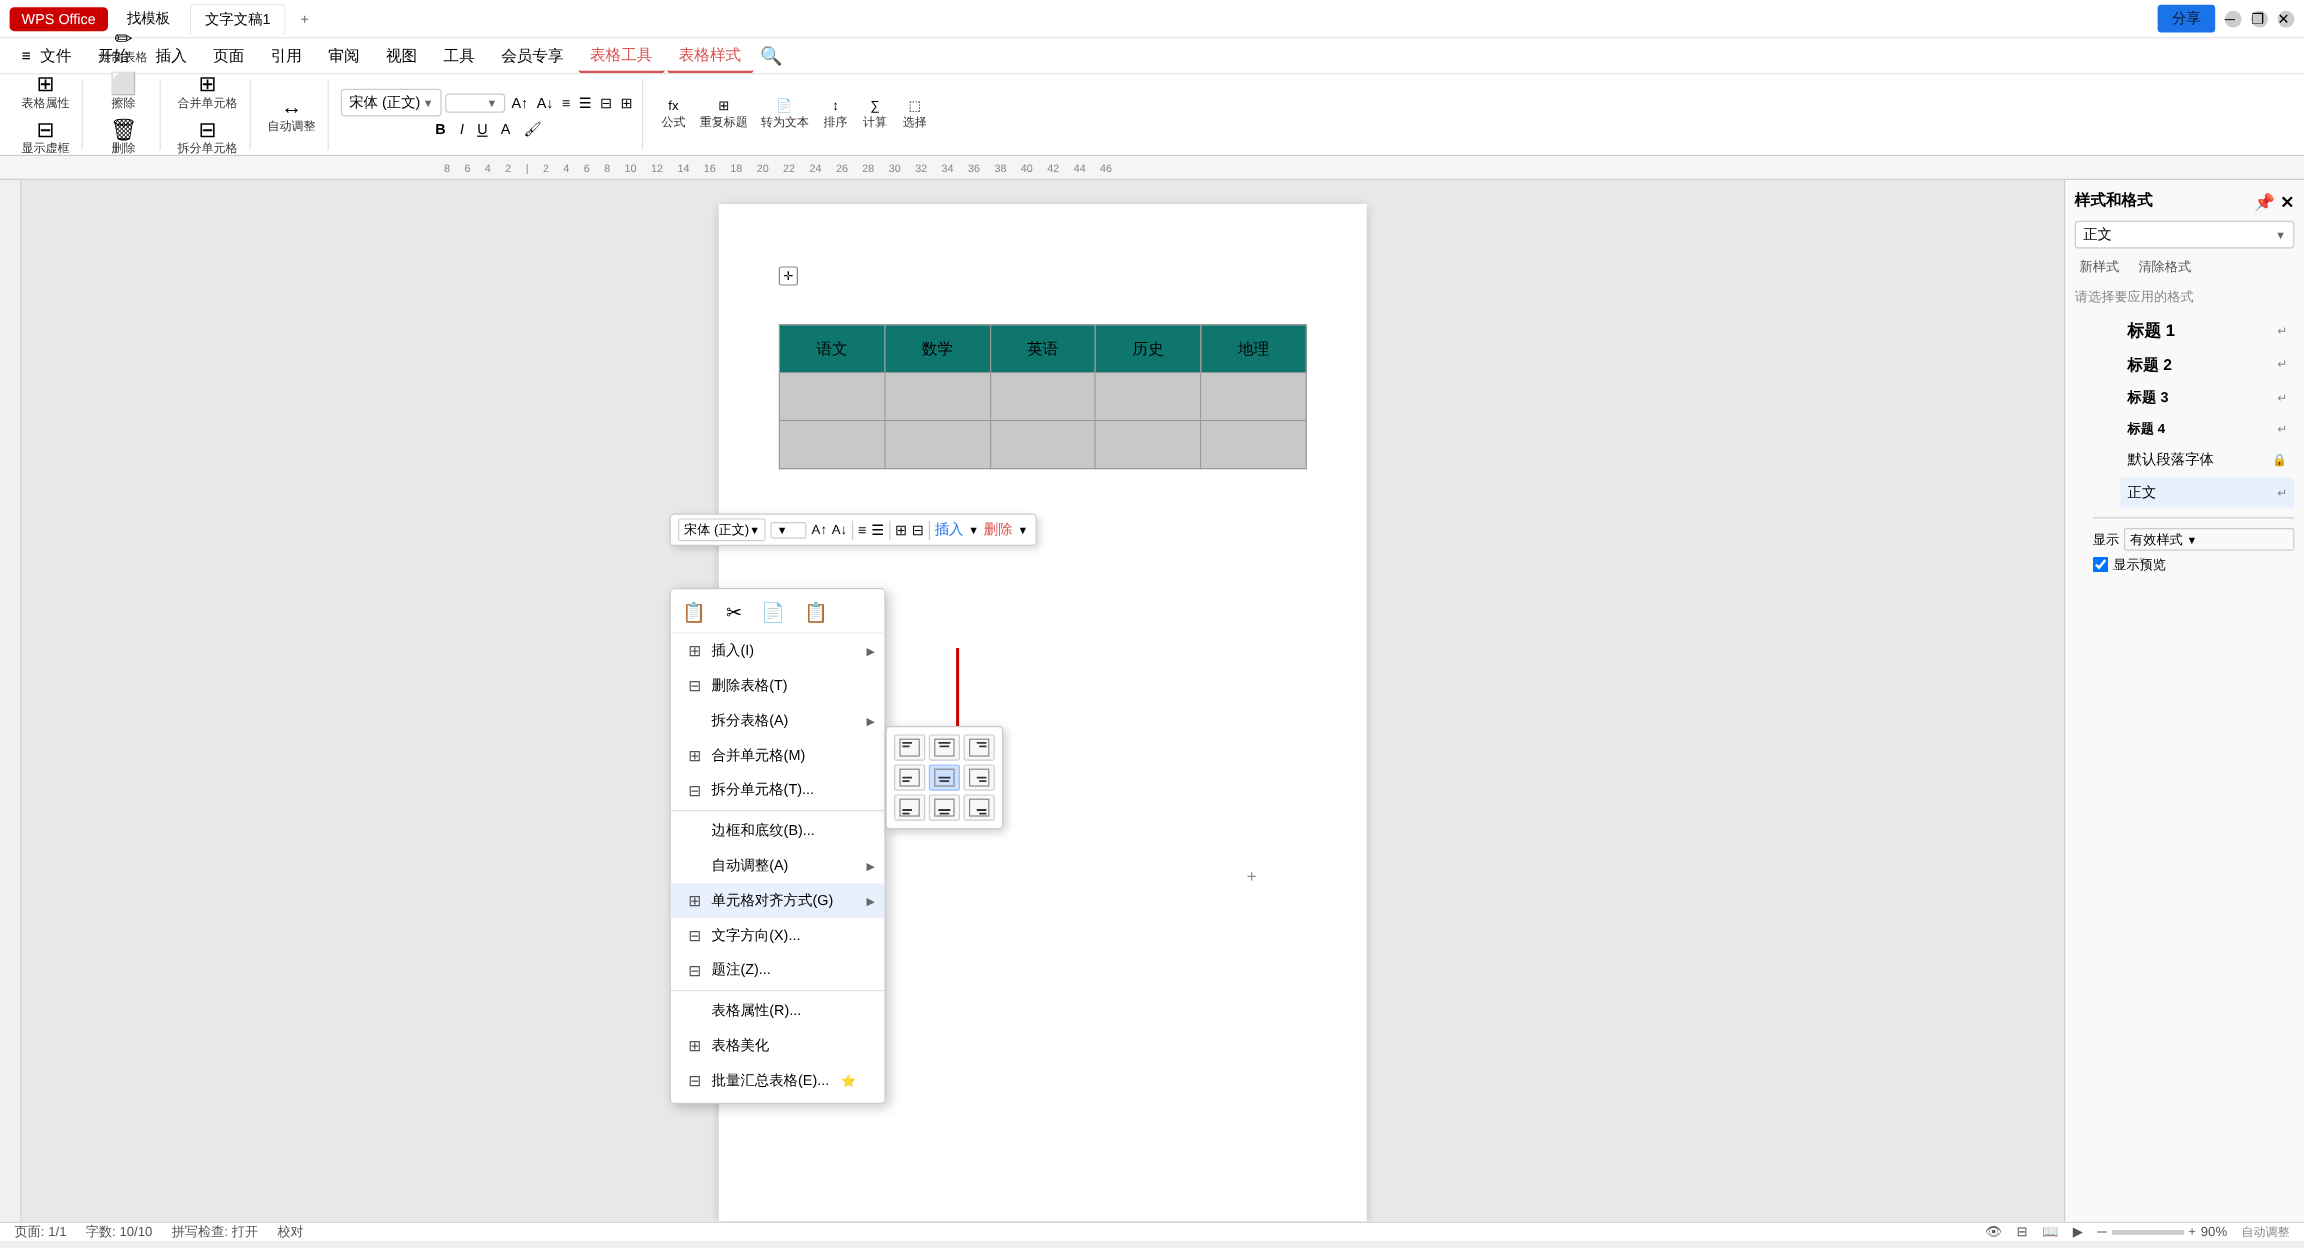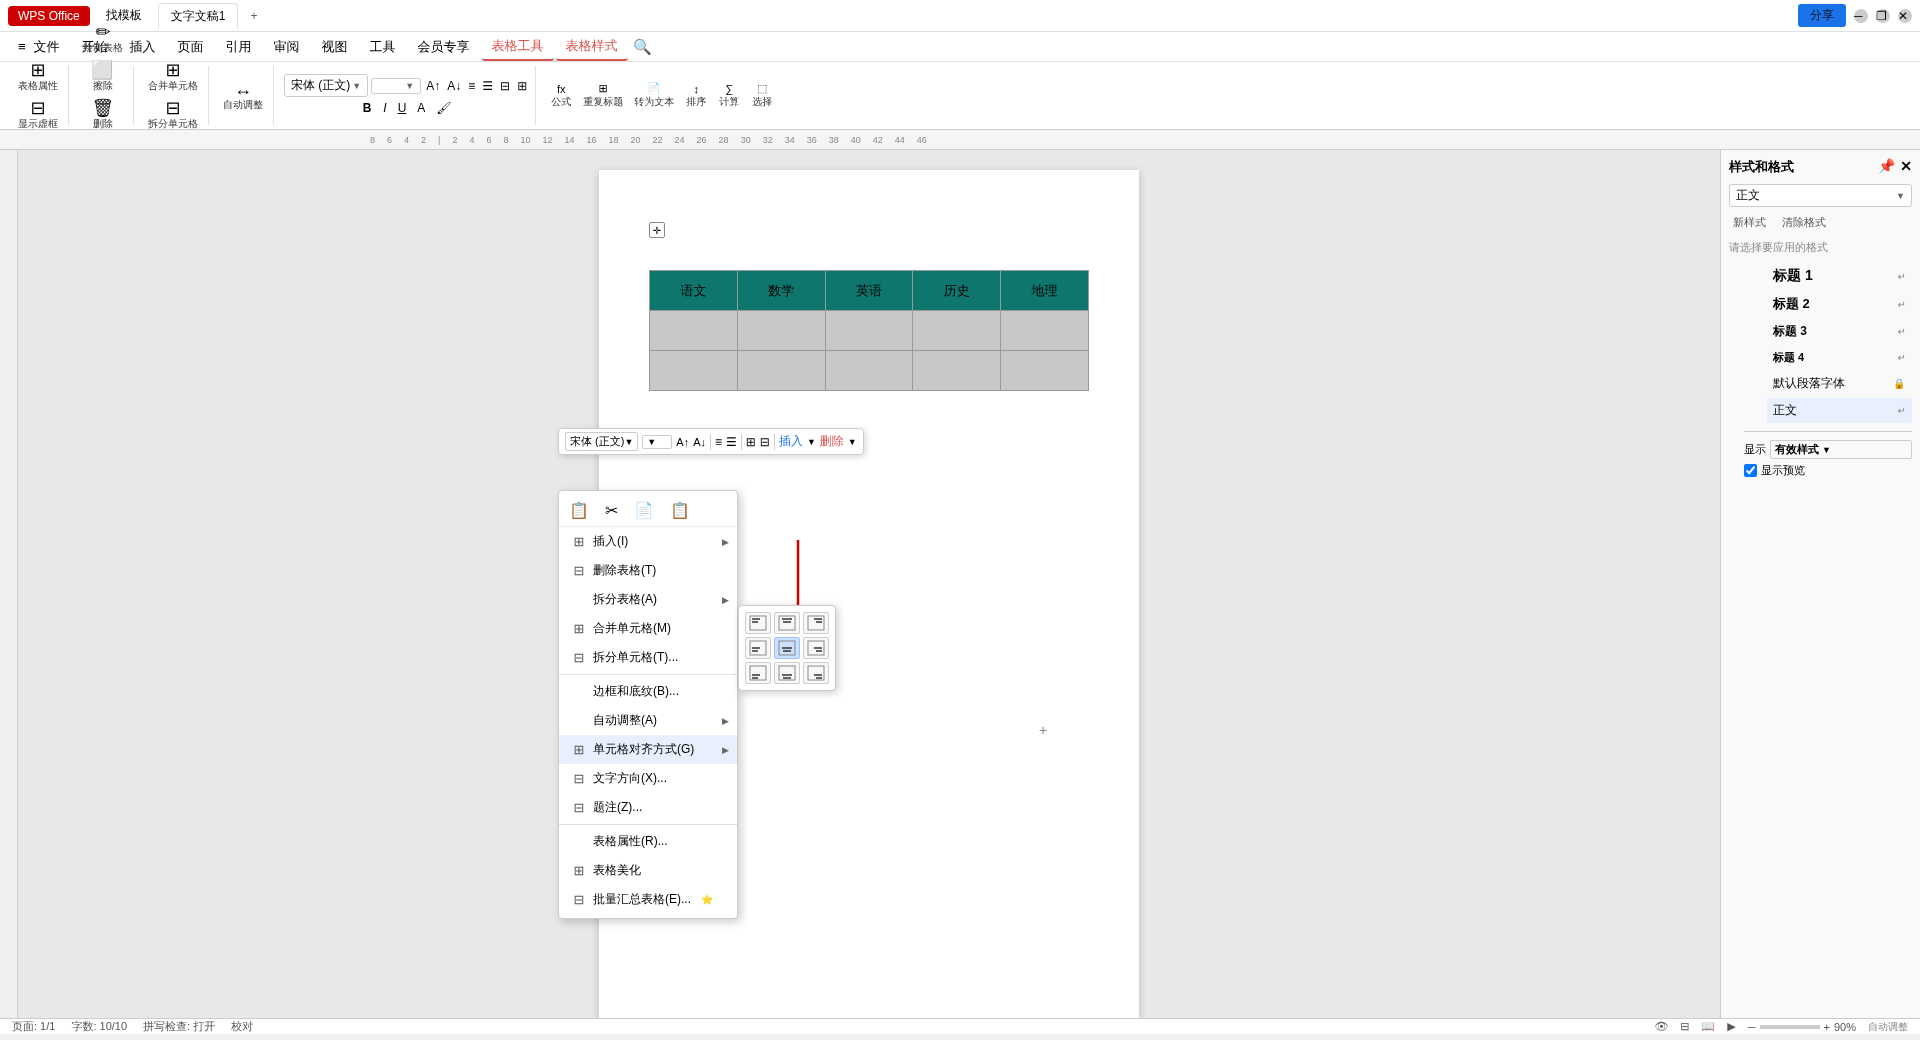--- a/index.html
+++ b/index.html
@@ -331,21 +331,21 @@
       width: 200px;
       background: #f9f9f9;
       border-left: 1px solid #ccc;
       padding: 8px;
     }
     .sidebar-title {
       font-size: 13px;
       font-weight: bold;
       margin-bottom: 8px;
       display: flex;
-      align-items: flex-start;
+      align-items: flex-end;
       justify-content: space-between;
       gap: 12px;
     }
     .sidebar-actions {
       display: flex;
       gap: 8px;
       margin-bottom: 8px;
     }
     .sidebar-action-btn {
       font-size: 11px;
@@ -388,21 +388,20 @@
       gap: 4px;
       font-size: 11px;
       margin-bottom: 4px;
     }
     .sidebar-display-select {
       border: 1px solid #ccc;
       border-radius: 2px;
       padding: 1px 4px;
       font-size: 11px;
       flex: 1;
-      font-weight: bold;
     }
     .sidebar-checkbox-row {
       display: flex;
       align-items: center;
       gap: 4px;
       font-size: 11px;
     }
 
     
     .status-bar {

